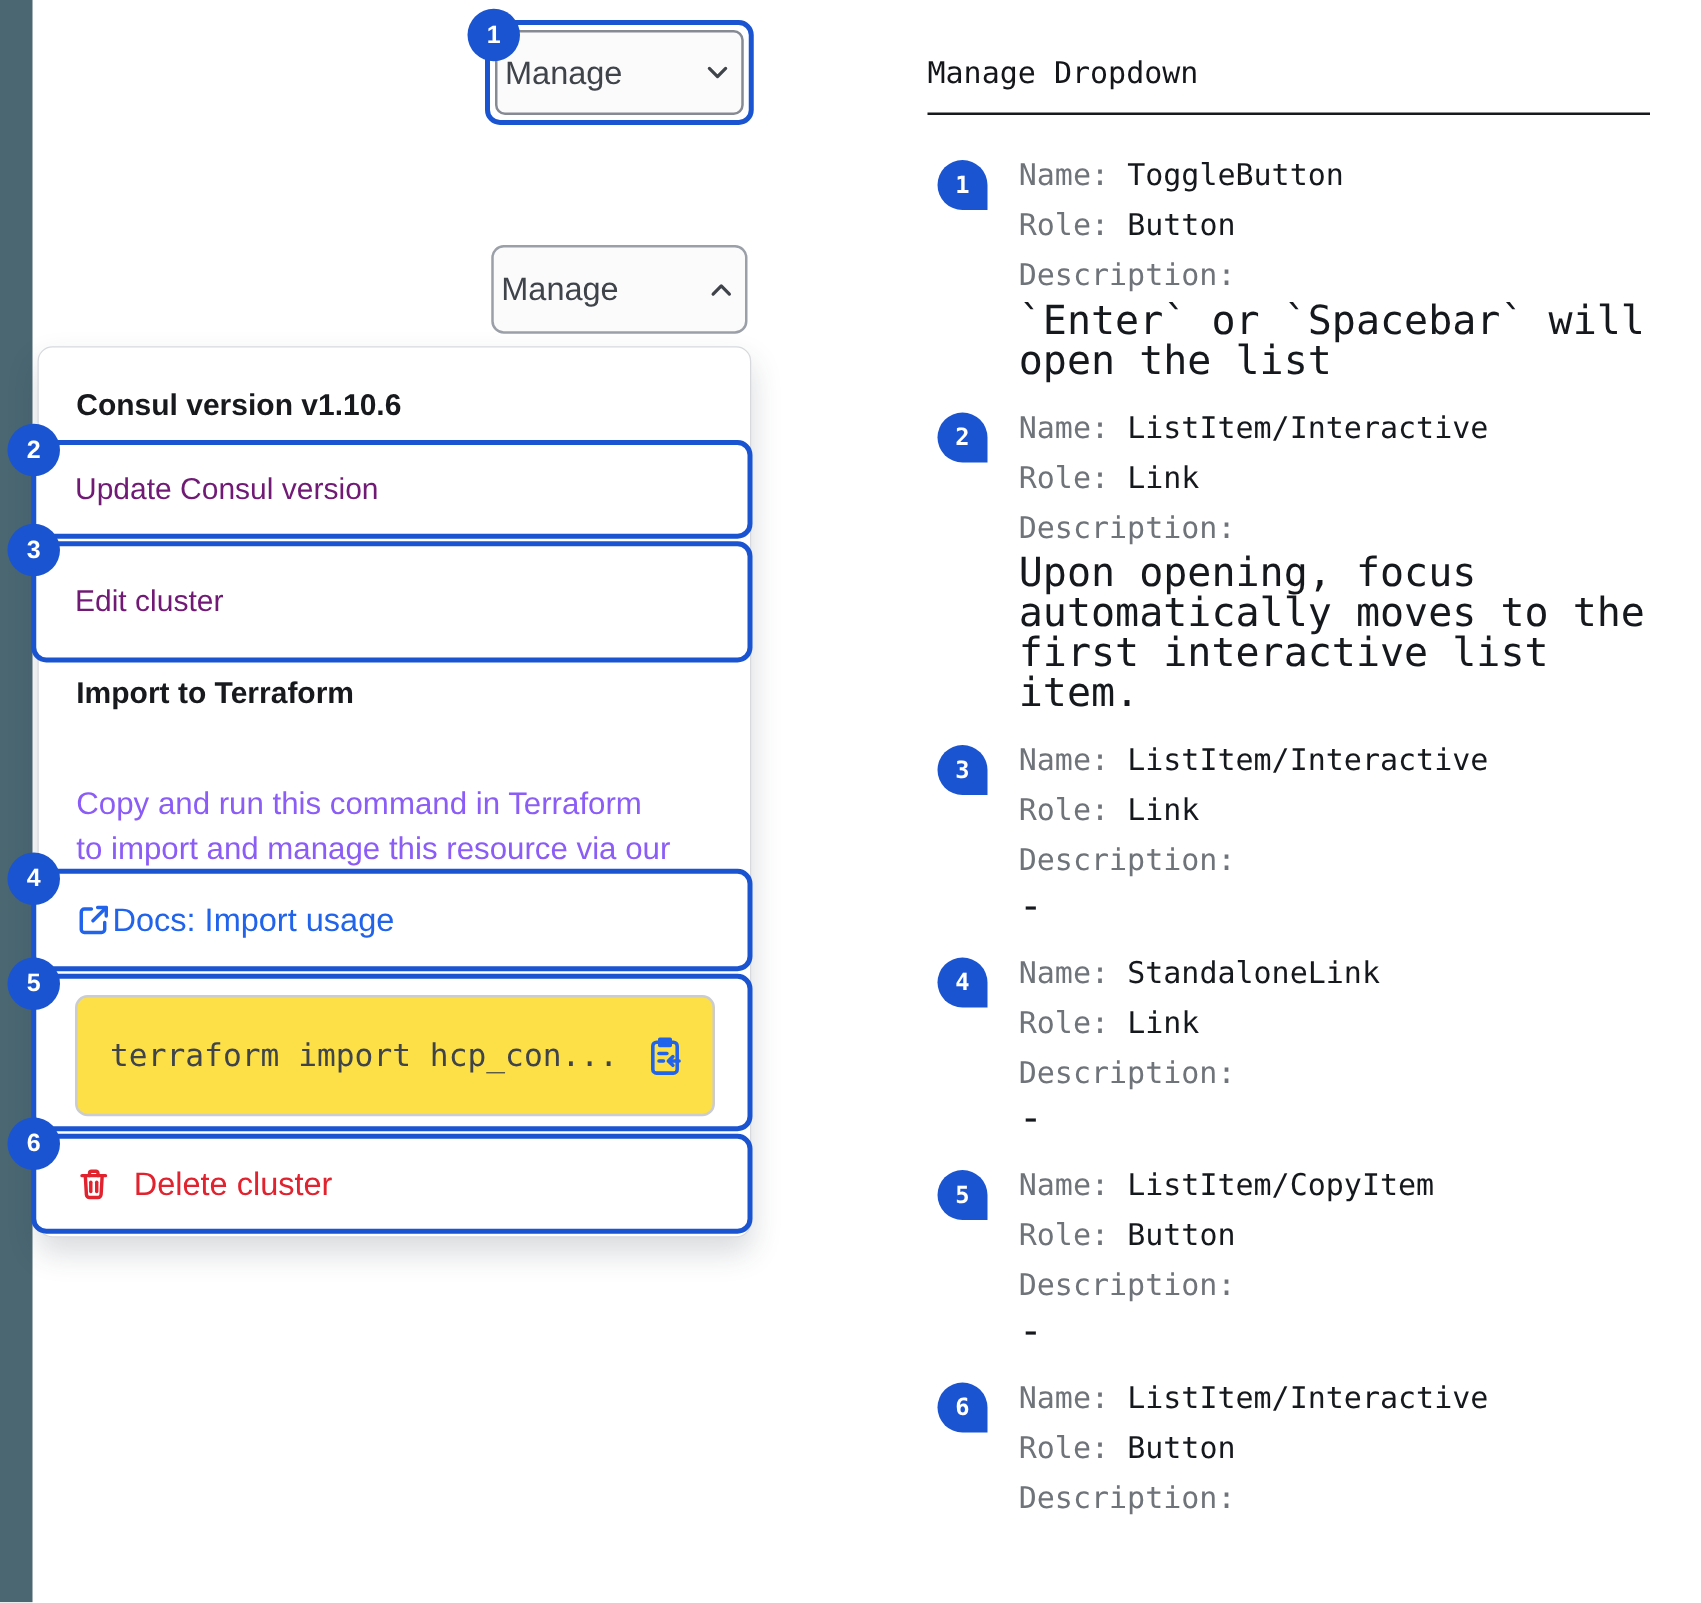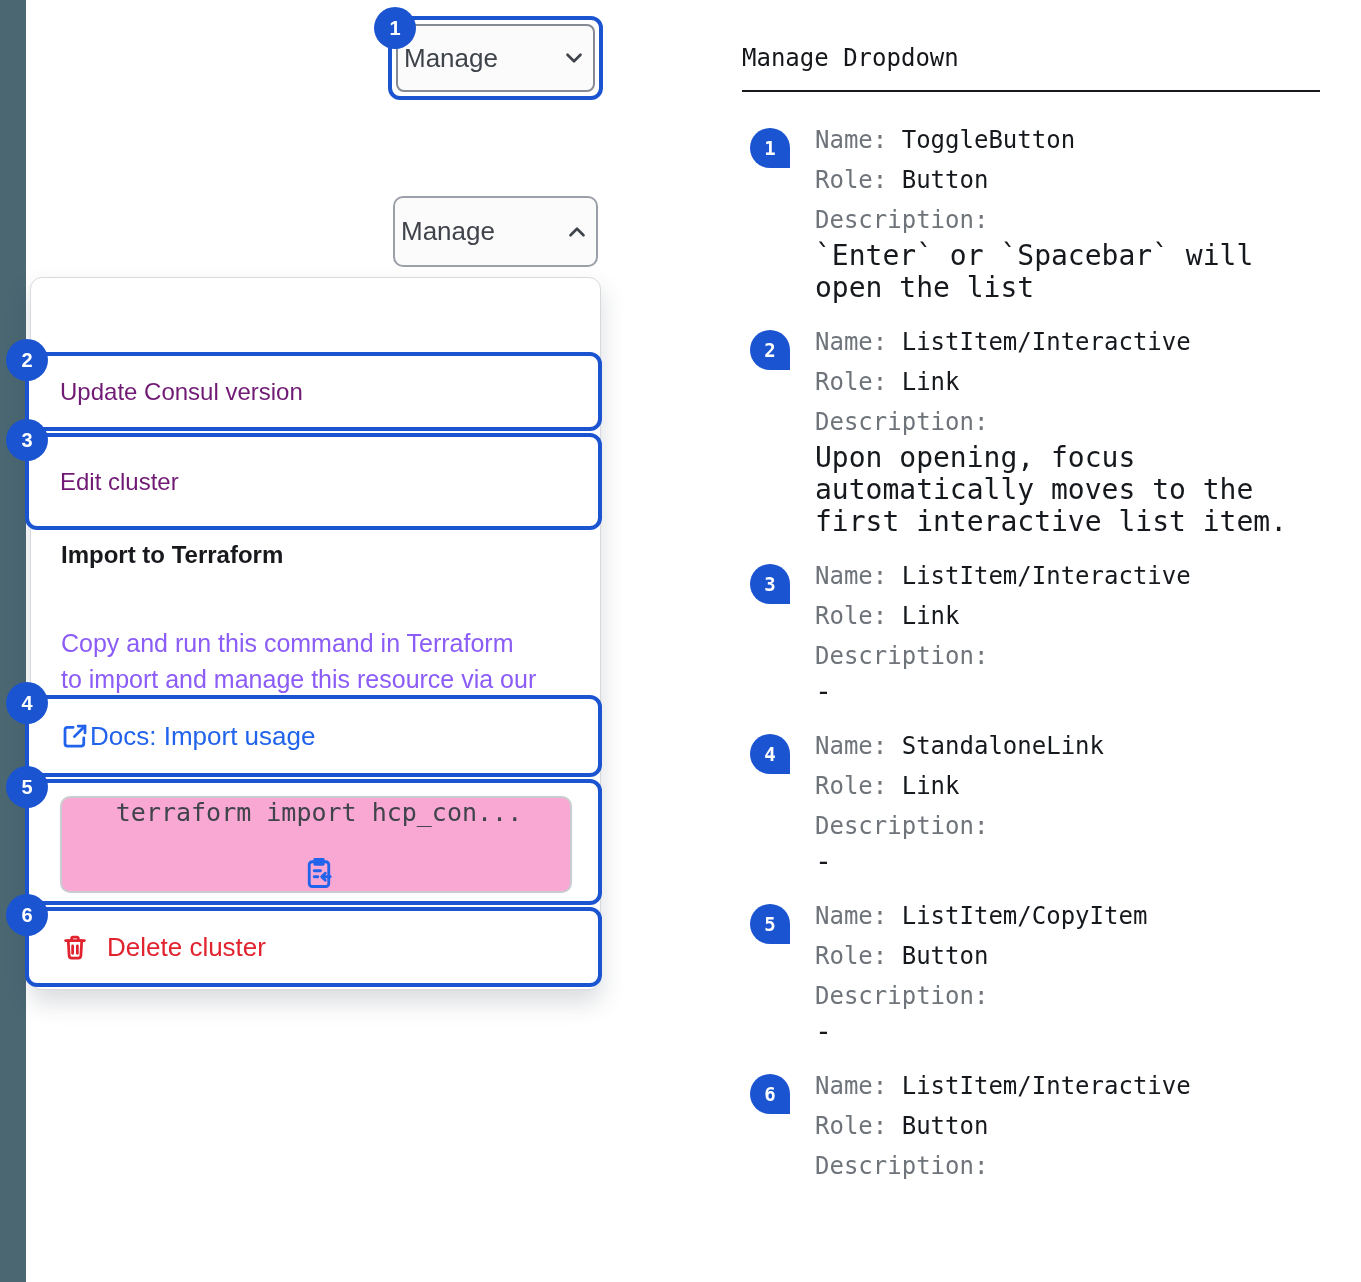--- a/index.html
+++ b/index.html
@@ -56,24 +56,23 @@
     position:absolute;left:30px;top:303px;width:480px;
     font-size:25px;line-height:36px;color:#8b5cf6;margin-top:44px;
   }
 
   .menu-item-text{font-size:24px;color:#701a75;}
   .link-blue{font-size:26px;color:#2163eb;}
   .danger-red{font-size:26px;color:#e0232e;}
 
   .code-field{
     position:absolute;left:31px;top:13px;width:512px;height:97px;
-    border:2px solid #caccd1;border-radius:10px;background:#f9a8d4;
+    border:2px solid #caccd1;border-radius:10px;background:#fde047;
     box-sizing:border-box;display:flex;align-items:center;justify-content:space-between;
     padding:0 20px 0 26px;
-    flex-direction:column;
   }
   .code-text{
     font-family:"DejaVu Sans Mono","Liberation Mono",monospace;
     font-size:25px;color:#3f434a;white-space:nowrap;
   }
 
   
   .spec-panel{
     position:absolute;left:742px;top:30px;width:578px;
     font-family:"DejaVu Sans Mono","Liberation Mono",monospace;color:#15181c;
@@ -81,21 +80,21 @@
   .spec-title{font-size:24px;line-height:32px;padding-top:12px;color:#14161a;}
   .spec-rule{border:0;border-top:2px solid #17191d;margin:16px 0 0 0;}
   .spec-items{margin-top:28px;}
   .spec-item{display:flex;margin-bottom:18px;}
   .spec-badge-col{flex:0 0 73px;}
   .spec-badge-col .badge{position:static;margin:8px 0 0 8px;width:40px;height:40px;font-size:19px;}
   .spec-text-col{flex:1;}
   .arow{font-size:24px;line-height:40px;white-space:nowrap;}
   .alabel{color:#6f747b;}
   .avalue{color:#15181c;}
-  .adesc{font-size:28px;line-height:32px;color:#15181c;max-width:502px;}
+  .adesc{font-size:32px;line-height:32px;color:#15181c;max-width:502px;}
 
   svg{display:block;}
 </style>
 </head>
 <body>
 
 <div class="stage">
 
   <div class="left-rail"></div>
 
@@ -112,20 +111,21 @@
   </div>
 
   <button class="hds-button expanded-button">
     <span>Manage</span>
     <svg class="chev" width="26" height="26" viewBox="0 0 24 24" fill="none" stroke="#3f434a" stroke-width="2.4" stroke-linecap="round" stroke-linejoin="round">
         <path d="M6 15l6-6 6 6"></path>
       </svg>
   </button>
 
   <div class="dropdown-panel">
+    <div class="panel-heading" style="top:33px">Consul version v1.10.6</div>
     <div class="panel-divider"></div>
     <div class="panel-heading" style="top:263px">Import to Terraform</div>
     <div class="panel-paragraph">Copy and run this command in Terraform to import and manage this resource via our Terraform Provider.</div>
   </div>
 
   <div class="anno-box" style="left:25px;top:352px;width:577px;height:79px;padding-left:31px">
     <span class="menu-item-text">Update Consul version</span>
   </div>
   <div class="badge" style="left:6px;top:339px">
     <span>2</span>

